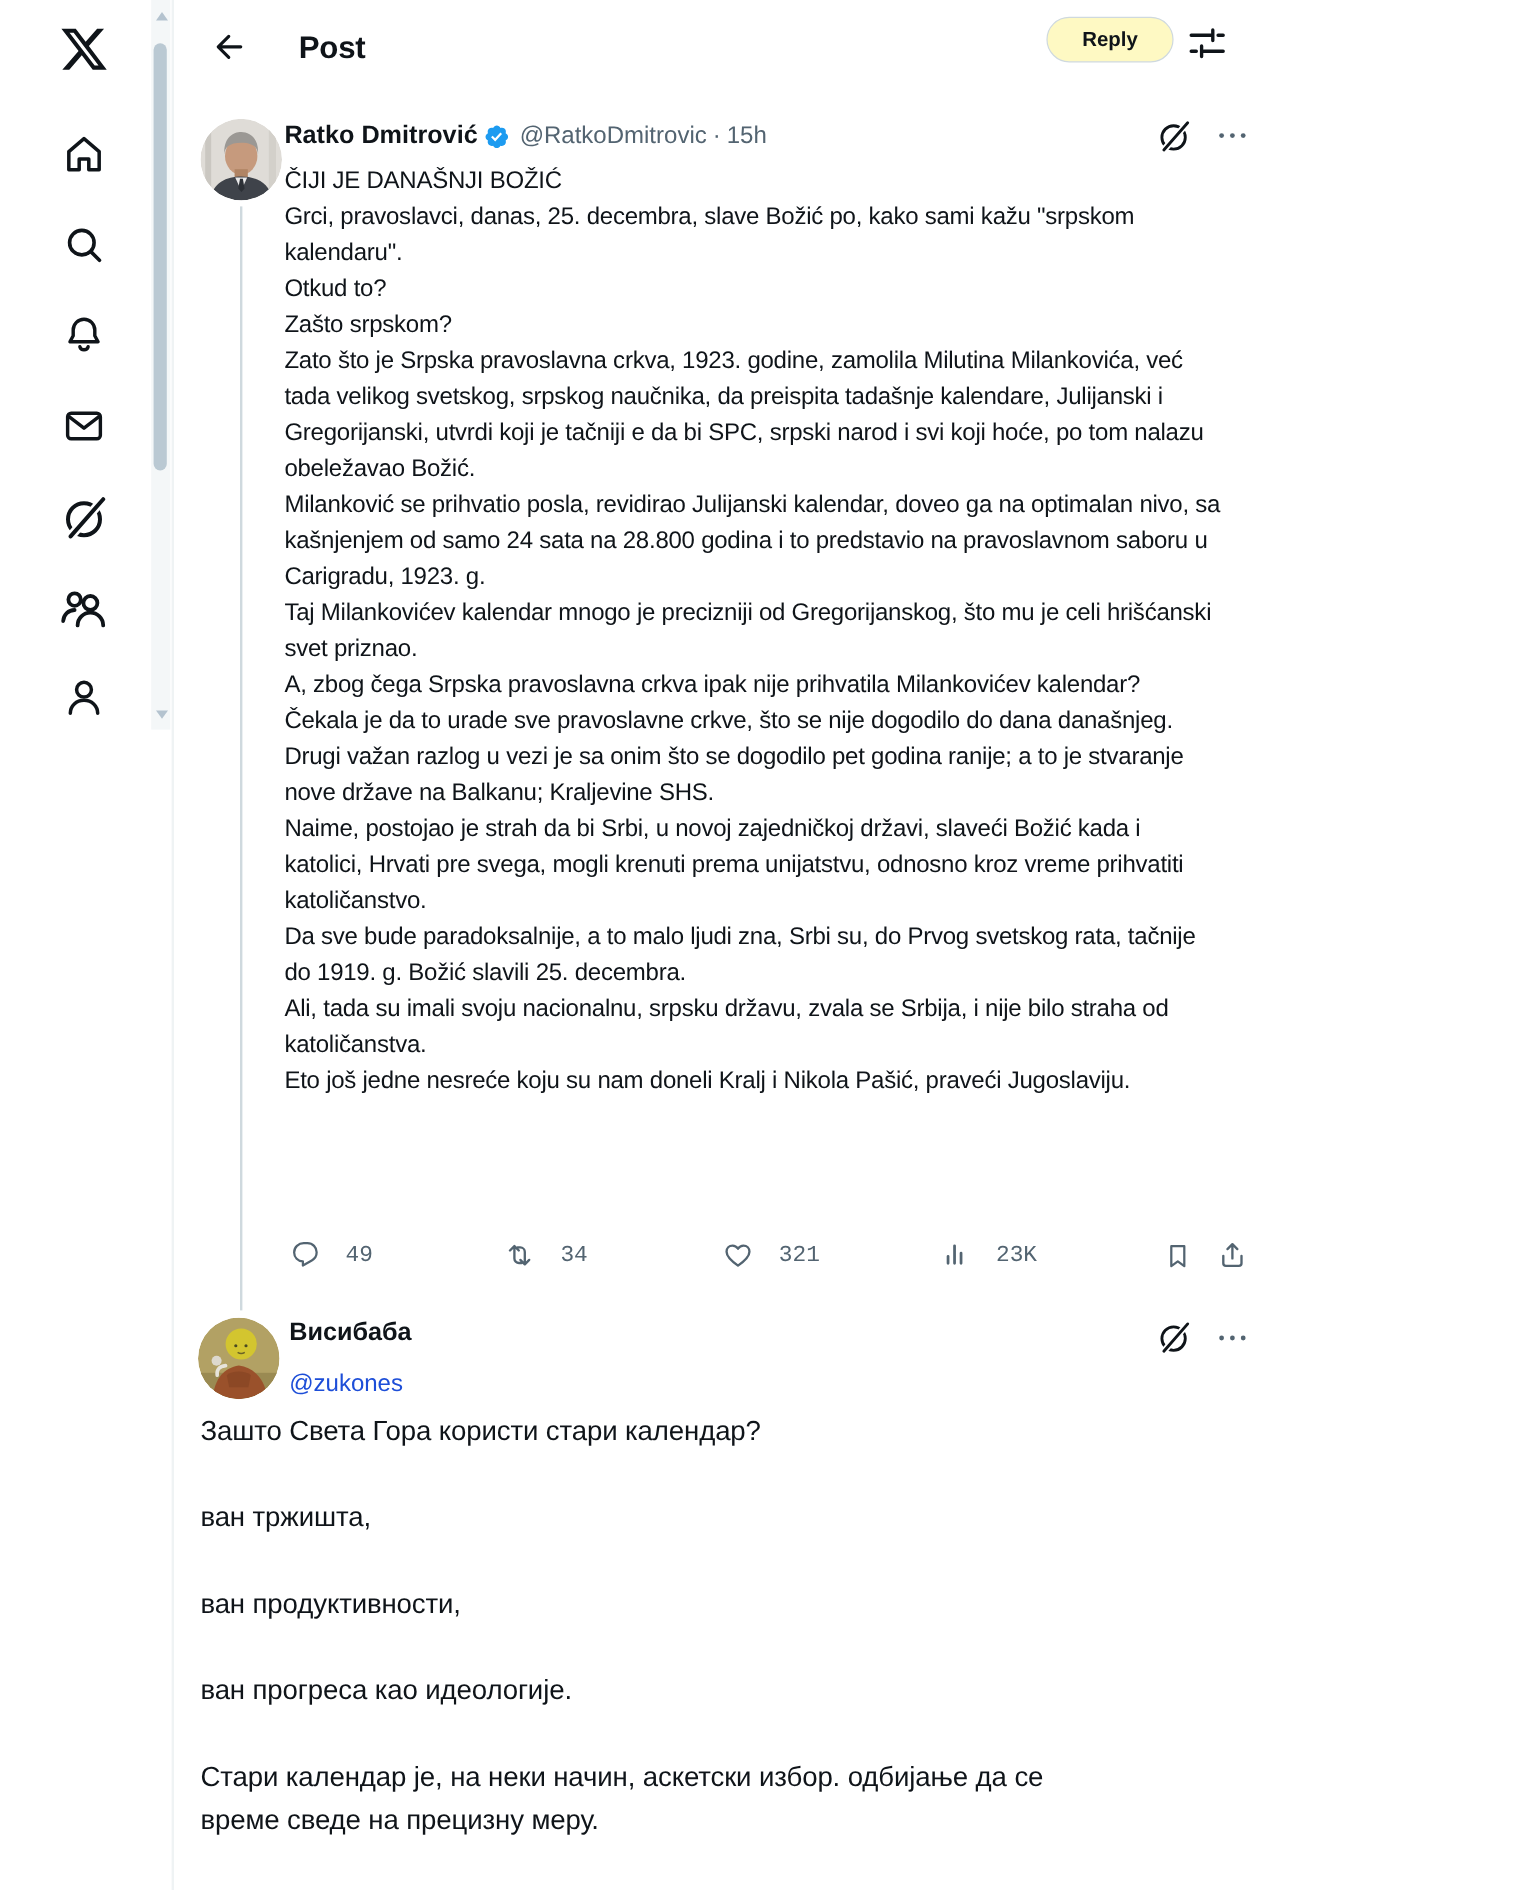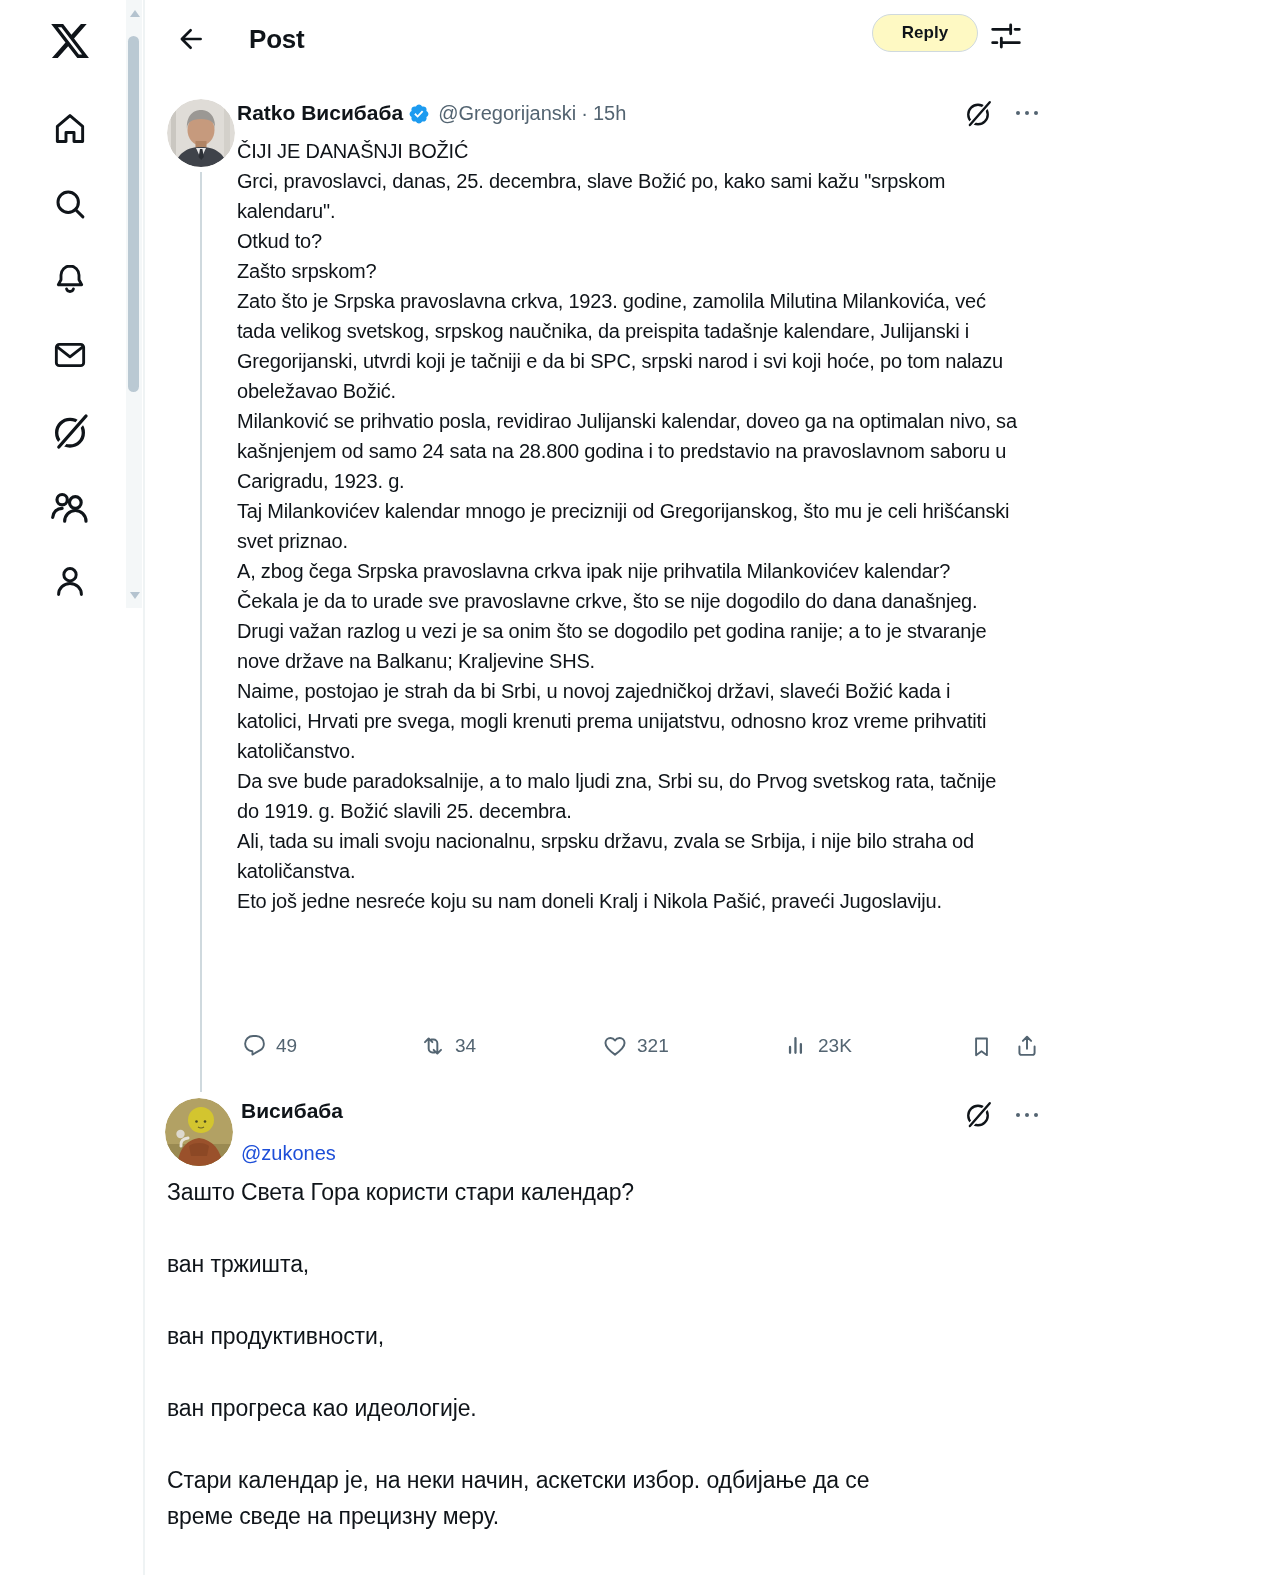--- a/index.html
+++ b/index.html
@@ -23,21 +23,21 @@
   .reply-pill{position:absolute;left:727px;top:14px;width:106px;height:38px;border:1px solid #cfd9de;
               border-radius:20px;display:flex;align-items:center;justify-content:center;
               font-size:17px;font-weight:700;color:#0f1419;background:#fef9c3;cursor:pointer;box-sizing:border-box;}
   .avatar{border-radius:50%;overflow:hidden;width:68px;height:68px;cursor:pointer;}
   .thread-line{position:absolute;left:55px;top:172px;width:2px;height:920px;background:#cfd9de;}
   .author-row{position:absolute;left:92px;top:101px;display:flex;align-items:center;gap:5px;white-space:nowrap;}
   .a-name{font-size:21px;font-weight:700;color:#0f1419;cursor:pointer;}
   .a-muted{font-size:20px;color:#536471;}
   .post-body{position:absolute;left:92px;top:136px;width:780px;font-size:20px;line-height:30px;
              letter-spacing:-0.2px;color:#0f1419;white-space:pre-line;}
-  .stat{position:absolute;display:flex;align-items:center;gap:9px;color:#536471;cursor:pointer;}
+  .stat{position:absolute;display:flex;align-items:center;gap:21px;color:#536471;cursor:pointer;font-family:Liberation Mono, monospace;}
   .stat-num{font-size:19px;color:#536471;}
   .f-name{font-size:21px;font-weight:700;line-height:26px;cursor:pointer;}
   .f-handle{font-size:20px;color:#1d4ed8;line-height:26px;margin-top:16px;cursor:pointer;}
   .focused-body{position:absolute;left:22px;top:1174px;width:900px;font-size:23px;line-height:36px;
                 color:#0f1419;white-space:pre-line;letter-spacing:-0.1px;}
   .iconbtn{cursor:pointer;}
 </style>
 </head>
 <body>
 
@@ -131,27 +131,27 @@
         <path d="M20 30C19 16 27 11 34 11c7 0 15 5 14 19 0-6-4-10-14-10s-14 4-14 10z" fill="#9b9894"></path>
         <rect x="28.5" y="42" width="11" height="9" fill="#b08464"></rect>
         <path d="M8 68C10 53 22 48 34 48s24 5 26 20z" fill="#3f434a"></path>
         <path d="M29 49 34 60 39 49z" fill="#e9e9e9"></path>
         <path d="M33 50h2.4l1.4 8-2.6 3-2.6-3z" fill="#2c3036"></path>
       </g>
     </svg>
   </div>
 
   <div class="author-row">
-    <span class="a-name">Ratko Висибаба</span>
+    <span class="a-name">Ratko Dmitrović</span>
     <span style="margin-top:2px;">
       <svg width="22" height="22" viewBox="0 0 24 24">
           <path fill="#1d9bf0" d="M22.25 12c0-1.43-.88-2.67-2.19-3.34.46-1.39.2-2.9-.81-3.91s-2.52-1.27-3.91-.81c-.66-1.31-1.91-2.19-3.34-2.19s-2.67.88-3.33 2.19c-1.4-.46-2.91-.2-3.92.81s-1.26 2.52-.8 3.91c-1.31.67-2.2 1.91-2.2 3.34s.89 2.67 2.2 3.34c-.46 1.39-.21 2.9.8 3.91s2.52 1.26 3.91.81c.67 1.31 1.91 2.19 3.34 2.19s2.68-.88 3.34-2.19c1.39.45 2.9.2 3.91-.81s1.27-2.52.81-3.91c1.31-.67 2.19-1.91 2.19-3.34zm-11.71 4.2L6.8 12.46l1.41-1.42 2.26 2.26 4.8-5.23 1.47 1.36-6.2 6.77z"></path>
         </svg>
     </span>
-    <span class="a-muted" style="margin-left:3px;">@Gregorijanski</span>
+    <span class="a-muted" style="margin-left:3px;">@RatkoDmitrovic</span>
     <span class="a-muted">·</span>
     <span class="a-muted">15h</span>
   </div>
 
   <div class="abs iconbtn" style="left:818px;top:99px;">
     <svg width="30" height="30" viewBox="0 0 24 24" fill="none">
         <circle cx="12" cy="12.4" r="7.8" stroke="#0f1419" stroke-width="1.9"></circle>
         <path d="M21.4 2.6 5.5 20.8" stroke="#fff" stroke-width="4.4"></path>
         <path d="M21.4 2.6 5.5 20.8" stroke="#0f1419" stroke-width="1.9" stroke-linecap="round"></path>
       </svg>

